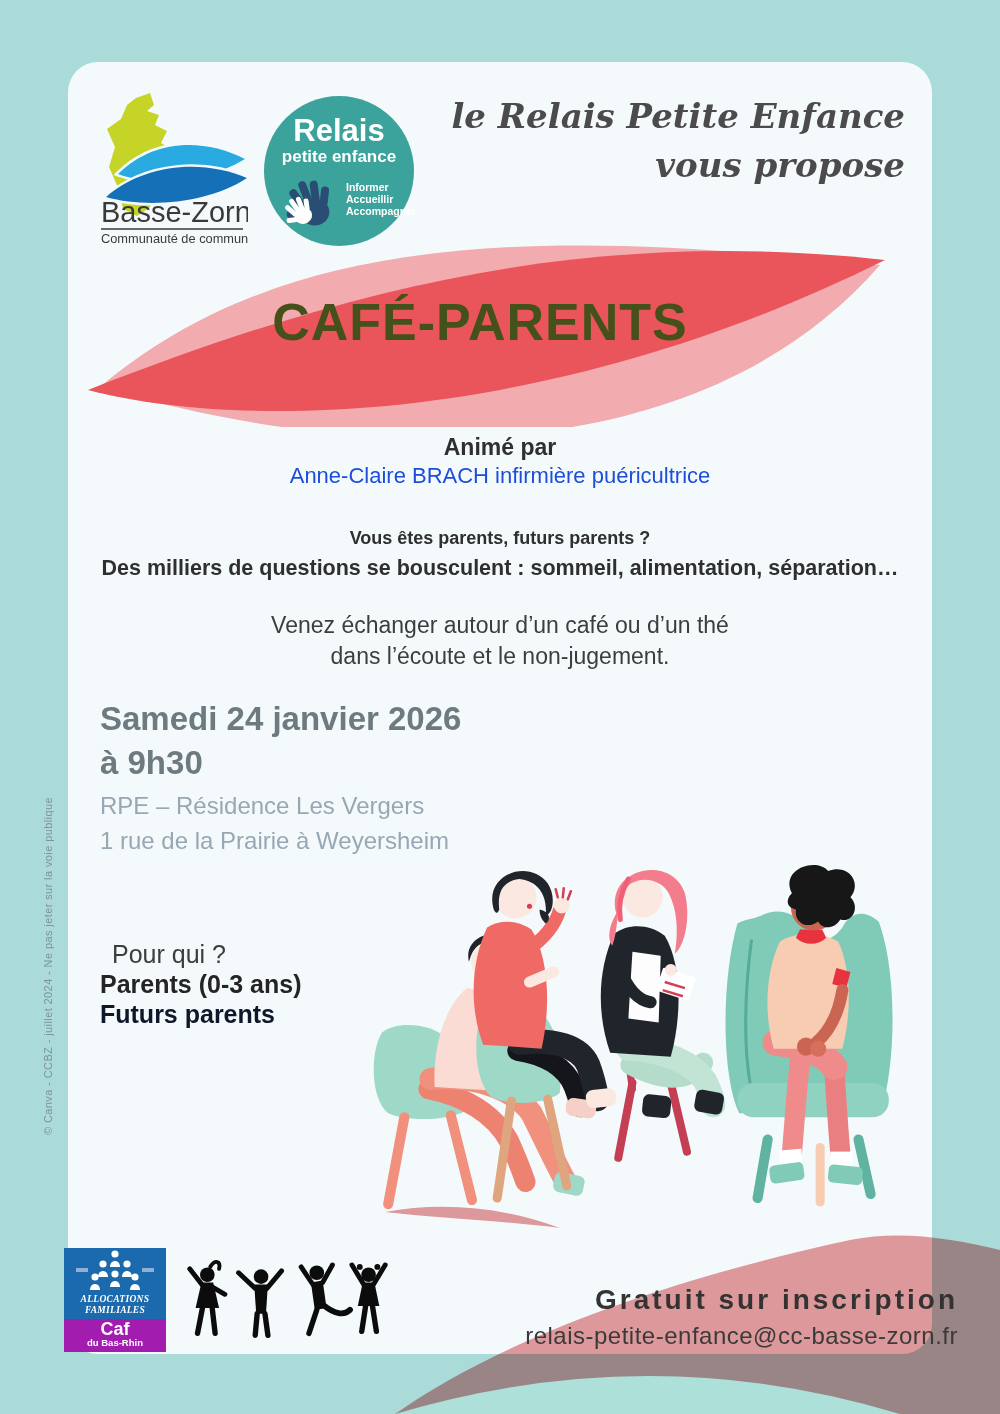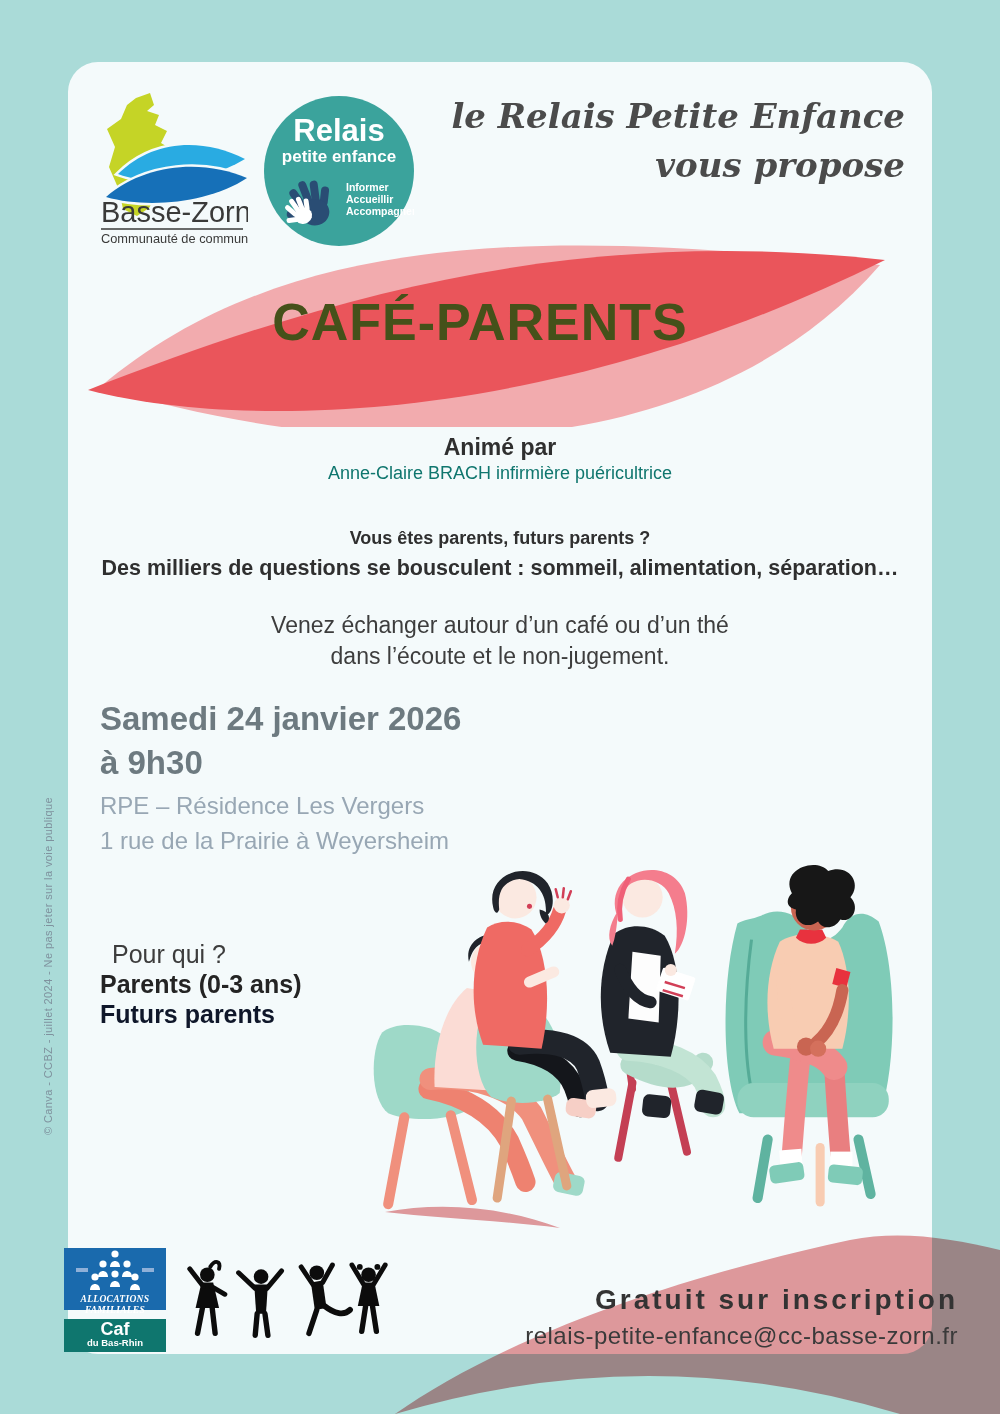--- a/index.html
+++ b/index.html
@@ -13,43 +13,43 @@
   #intro{right:95px;top:92px;text-align:right;
          font-family:"DejaVu Serif",serif;font-style:italic;font-weight:bold;
          font-size:34px;line-height:49px;color:#4b4b4b;}
   
   #banner-svg{left:80px;top:222px;width:820px;height:205px;}
   #banner-title{left:0;top:292px;width:960px;text-align:center;
       font-size:52px;font-weight:bold;letter-spacing:1px;color:#45511a;}
   
   .center{left:0;width:1000px;text-align:center;color:#2f2f2f;}
   #anim-label{top:434px;font-size:23px;font-weight:bold;}
-  #anim-name{top:463px;font-size:18px;color:#0f766e;}
+  #anim-name{top:463px;font-size:22px;color:#1d4ed8;}
   #q1{top:528px;font-size:18px;font-weight:bold;}
   #q2{top:556px;font-size:21.5px;font-weight:bold;}
   #inv1{top:612px;font-size:23px;color:#3d3d3d;}
   #inv2{top:643px;font-size:23px;color:#3d3d3d;}
   
   #date1{left:100px;top:700px;font-size:33px;font-weight:bold;color:#6d7a80;}
   #date2{left:100px;top:744px;font-size:33px;font-weight:bold;color:#6d7a80;}
   #venue{left:100px;top:792px;font-size:24px;color:#98a7b4;}
   #address{left:100px;top:827px;font-size:24px;color:#98a7b4;}
   
   #aud-label{left:112px;top:940px;font-size:25px;color:#3d3d3d;}
   #aud-1{left:100px;top:970px;font-size:25px;font-weight:bold;color:#242424;}
   #aud-2{left:100px;top:1000px;font-size:25px;font-weight:bold;color:#0f172a;}
   
   #illu{left:368px;top:848px;width:545px;height:365px;}
   
   #note{left:42px;top:1135px;white-space:nowrap;transform:rotate(-90deg);
         transform-origin:left top;font-size:11px;letter-spacing:.4px;color:#7f929e;}
   
   #caf-logo{left:64px;top:1248px;width:102px;height:104px;}
-  #caf-blue{position:absolute;left:0;top:0;width:102px;height:62px;background:#1a6aad;}
-  #caf-teal{position:absolute;left:0;top:71px;width:102px;height:33px;background:#0f766e;
+  #caf-blue{position:absolute;left:0;top:0;width:102px;height:71px;background:#1a6aad;}
+  #caf-teal{position:absolute;left:0;top:71px;width:102px;height:33px;background:#a21caf;
             color:#fff;text-align:center;}
   #caf-name{font-weight:bold;font-size:18px;line-height:17px;margin-top:2px;}
   #caf-region{font-weight:bold;font-size:9.5px;line-height:10px;}
   .caf-txt{position:absolute;width:102px;text-align:center;color:#fff;
            font-family:"Liberation Serif",serif;font-style:italic;font-weight:bold;
            font-size:9.5px;letter-spacing:.3px;}
   #kids{left:178px;top:1256px;width:215px;height:100px;}
   #bottom-waves{left:0;top:1150px;width:1000px;height:264px;}
   #reg-title{right:42px;top:1284px;font-size:28px;font-weight:bold;letter-spacing:3px;color:#333333;}
   #reg-email{right:42px;top:1322px;font-size:24px;letter-spacing:.5px;color:#3a3a3a;}

